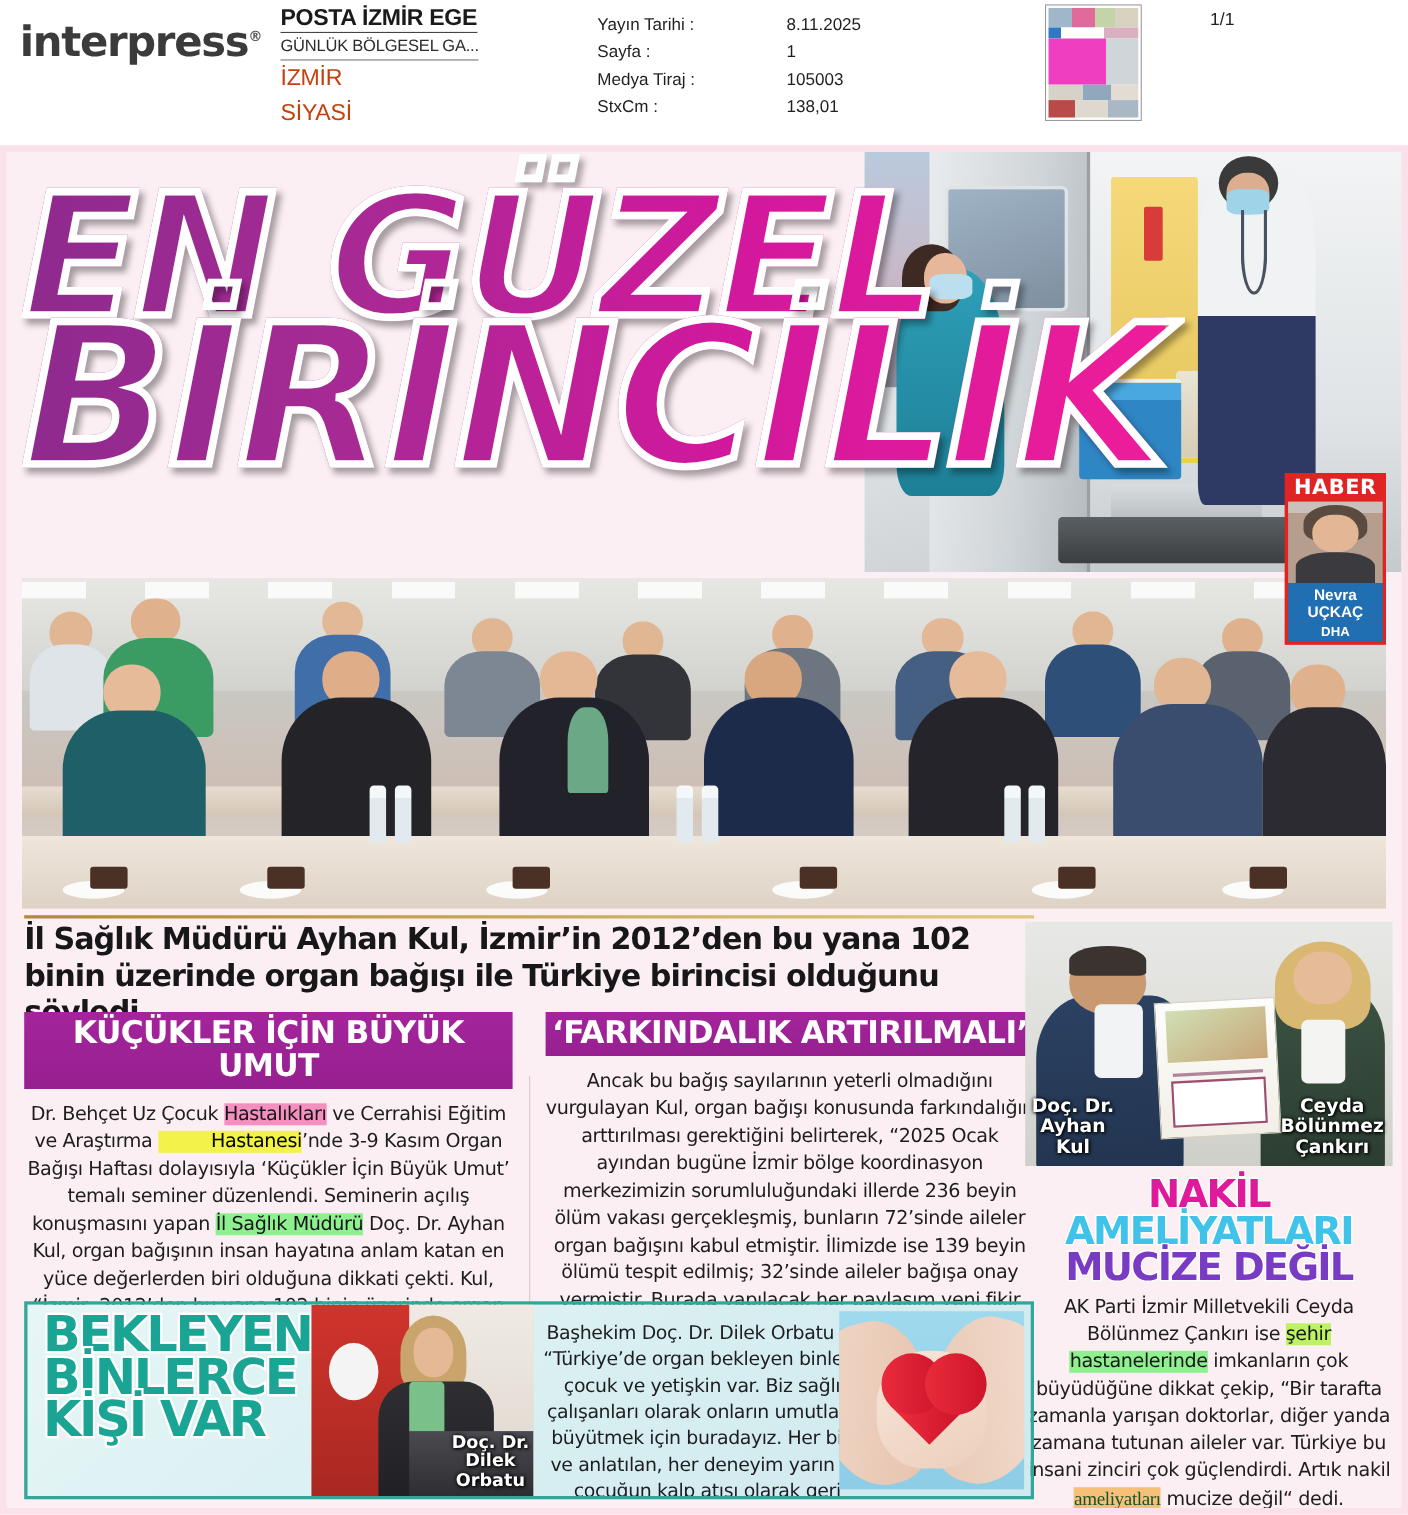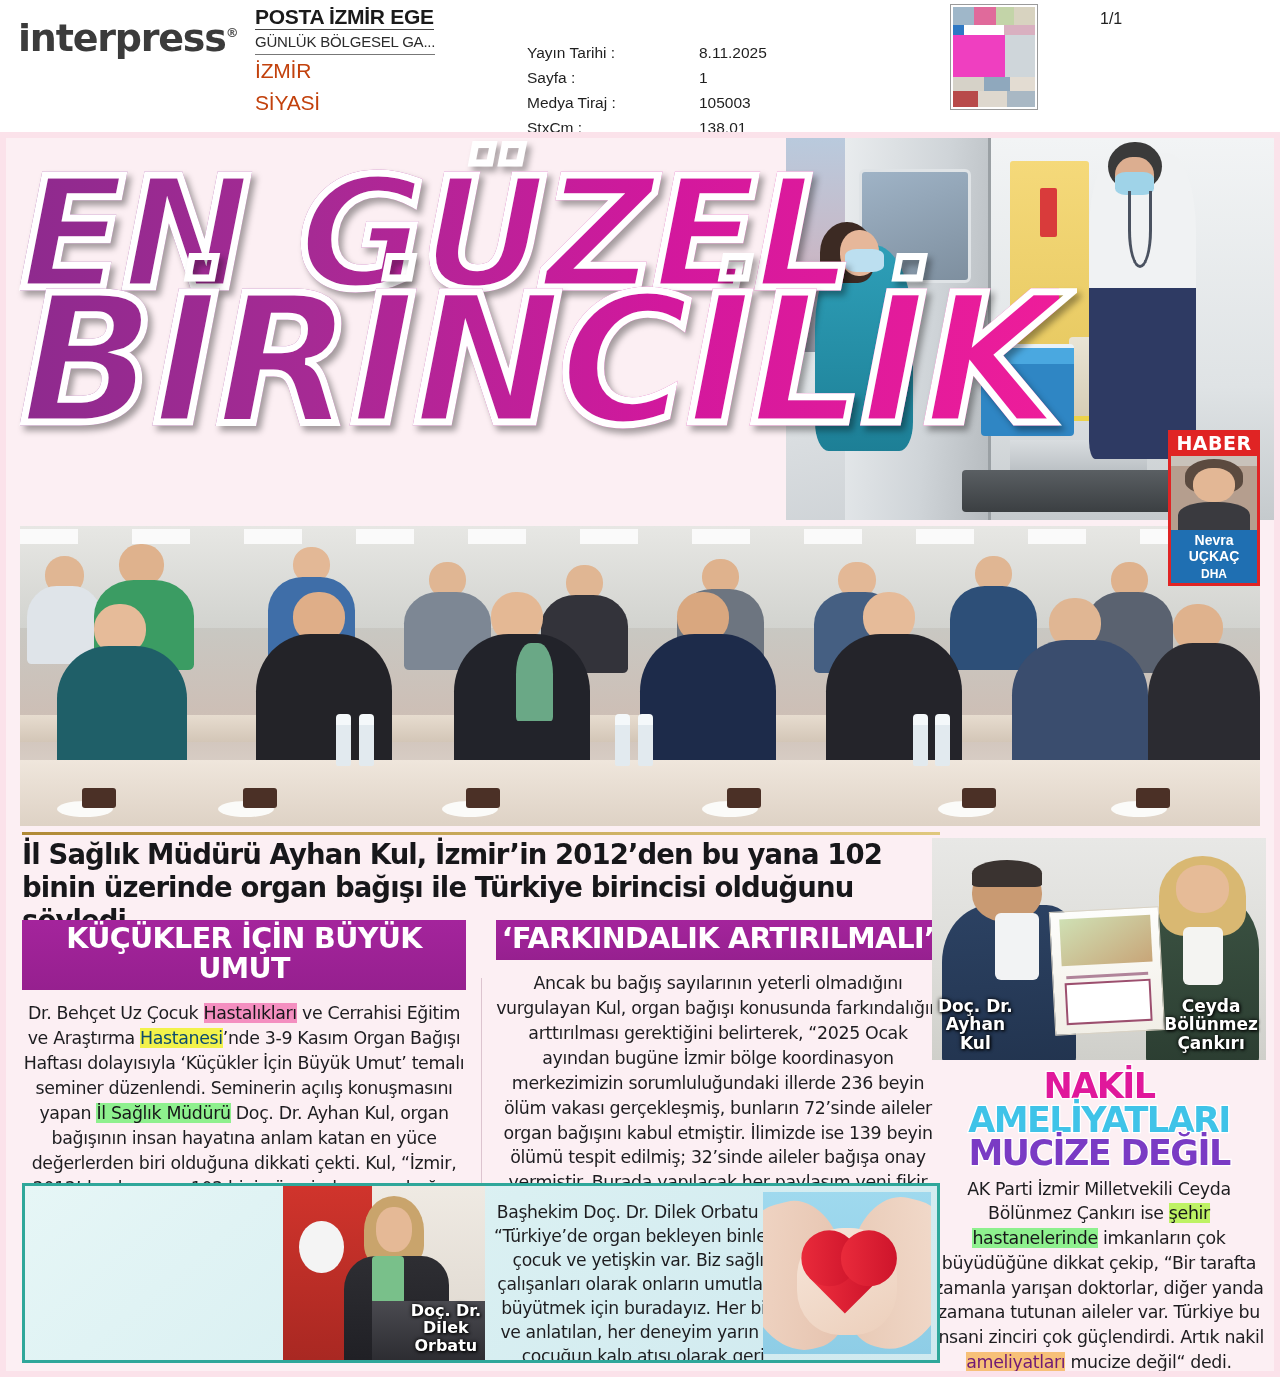--- a/index.html
+++ b/index.html
@@ -28,21 +28,21 @@
     font-size: 21px; font-weight: 700; color: #1a1a1a;
     letter-spacing: -0.3px; line-height: 1.05;
     border-bottom: 1.5px solid #444; display: inline-block; padding-bottom: 1px;
   }
   .pub-sub {
     font-size: 15px; color: #2b2b2b; line-height: 1.5;
     border-bottom: 1px solid #777; display: inline-block;
     margin-top: 1px; letter-spacing: -0.2px;
   }
   .pub-line { font-size: 21px; color: #c2410c; line-height: 1.55; letter-spacing: -0.2px;}
-  .meta-block { position: absolute; left: 527px; top: 10px; margin-top: 30px; }
+  .meta-block { position: absolute; left: 543px; top: 10px; }
   .meta-row { display: flex; font-size: 15.5px; color: #1f1f1f; line-height: 1.62; }
   .meta-key { width: 172px; }
   .meta-val { }
   .thumb-frame {
     position: absolute; left: 950px; top: 4px;
     width: 88px; height: 106px;
     border: 1px solid #9a9a9a; background: #fff; padding: 2px;
   }
   .thumb-inner { width: 100%; height: 100%; position: relative; overflow: hidden; background:#fff;}
   .tstrip { position:absolute; left:0; width:100%; }
@@ -203,24 +203,24 @@
     font-size: 28.5px; letter-spacing: -.6px; text-align: center;
     padding: 4px 0 6px; line-height: 1.06;
   }
   .col-body {
     margin-top: 11px;
     font-size: 17.4px; line-height: 1.43; color: #1d1d20;
     text-align: center; font-family: "DejaVu Sans", sans-serif;
     letter-spacing: -.35px;
   }
   mark.pink   { background:#f48fc0; color:#161618; }
-  mark.yellow { background:#f2f24a; color:#0c4a6e; }
+  mark.yellow { background:#f2f24a; color:#000000;padding-left:48px; }
   mark.green  { background:#8ef08e; color:#161618; }
   mark.cyan   { background:#bef264; color:#161618; }
-  mark.orange { background:#f7c078; color:#701a75; }
+  mark.orange { background:#f7c078; color:#14532d;font-family:Liberation Serif, serif; }
 
   
   .side {
     position:absolute; right: 8px; top: 700px; width: 334px; height: 527px;
   }
   .side-photo {
     width: 100%; height: 222px; position:relative; overflow:hidden;
     background: linear-gradient(180deg,#e8e8e6 0%,#dcdcd8 58%,#cfcfca 100%);
   }
   .sp-man-body { position:absolute; left:3%; top:30%; width:40%; height:72%;
@@ -524,20 +524,21 @@
     </div>
     <div class="side-head">
       <span class="t-nakil">NAKİL</span>
       <span class="t-amel">AMELİYATLARI</span>
       <div class="t-muc">MUCİZE DEĞİL</div>
     </div>
     <div class="side-body">AK Parti İzmir Milletvekili Ceyda Bölünmez Çankırı ise <mark class="cyan">şehir</mark> <mark class="green">hastanelerinde</mark> imkanların çok büyüdüğüne dikkat çekip, “Bir tarafta zamanla yarışan doktorlar, diğer yanda zamana tutunan aileler var. Türkiye bu insani zinciri çok güçlendirdi. Artık nakil <mark class="orange">ameliyatları</mark> mucize değil“ dedi.</div>
   </div>
 
   <div class="bottom">
+    <div class="bt-head">BEKLEYEN<br>BİNLERCE<br>KİŞİ VAR</div>
     <div class="bt-photo">
       <div class="btp-flag"></div>
         <div class="btp-flag-w"></div>
         <div class="btp-wall"></div>
       <div class="btp-hair"></div>
         <div class="btp-face"></div>
       <div class="btp-body"></div>
         <div class="btp-scarf"></div>
         <div class="btp-podium"></div>
       <div class="btp-cap">Doç. Dr.<br>Dilek<br>Orbatu</div>

